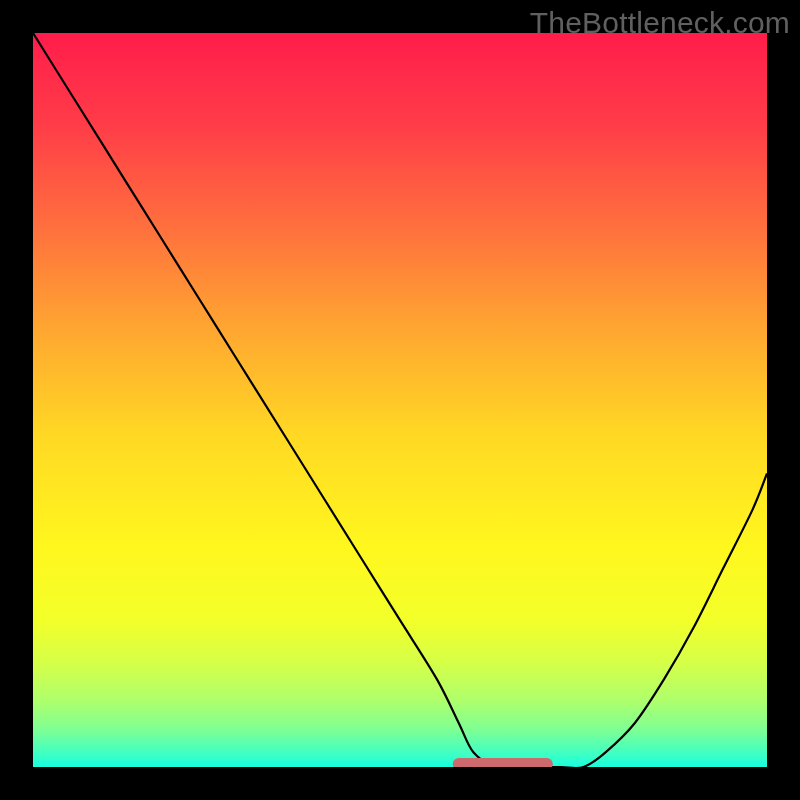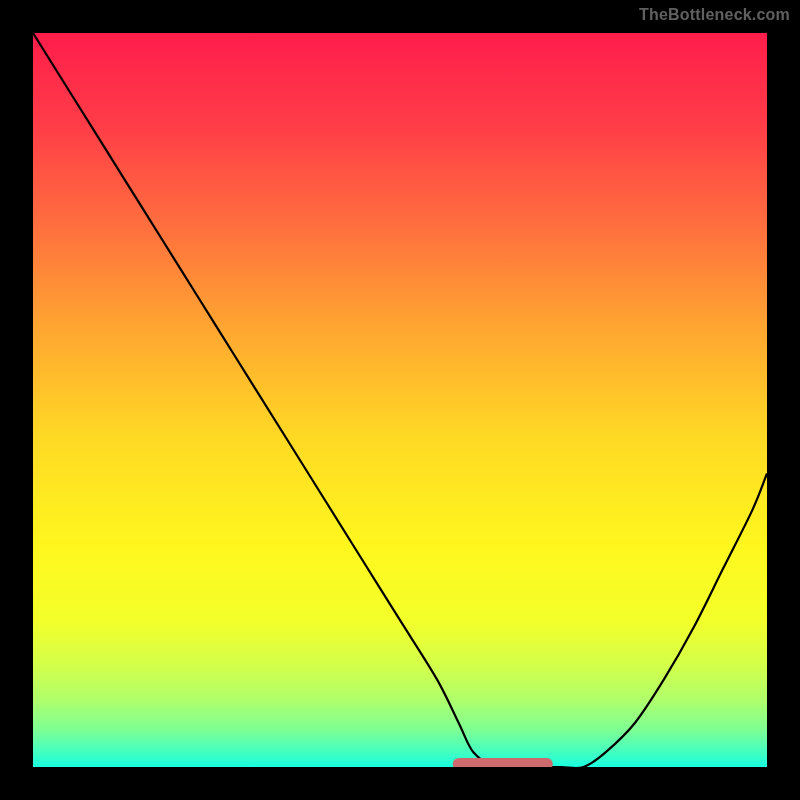--- a/index.html
+++ b/index.html
@@ -15,22 +15,22 @@
     position: relative;
     width: 800px;
     height: 800px;
     background: #000;
   }
   .watermark {
     position: absolute;
     top: 6px;
     right: 10px;
     color: #606060;
-    font-size: 16px;
-    font-weight: 700;
+    font-size: 30px;
+    font-weight: 400;
     z-index: 30;
     letter-spacing: 0.2px;
     text-align: center;
   }
   .plot {
     position: absolute;
     left: 33px;
     top: 33px;
     width: 734px;
     height: 734px;

